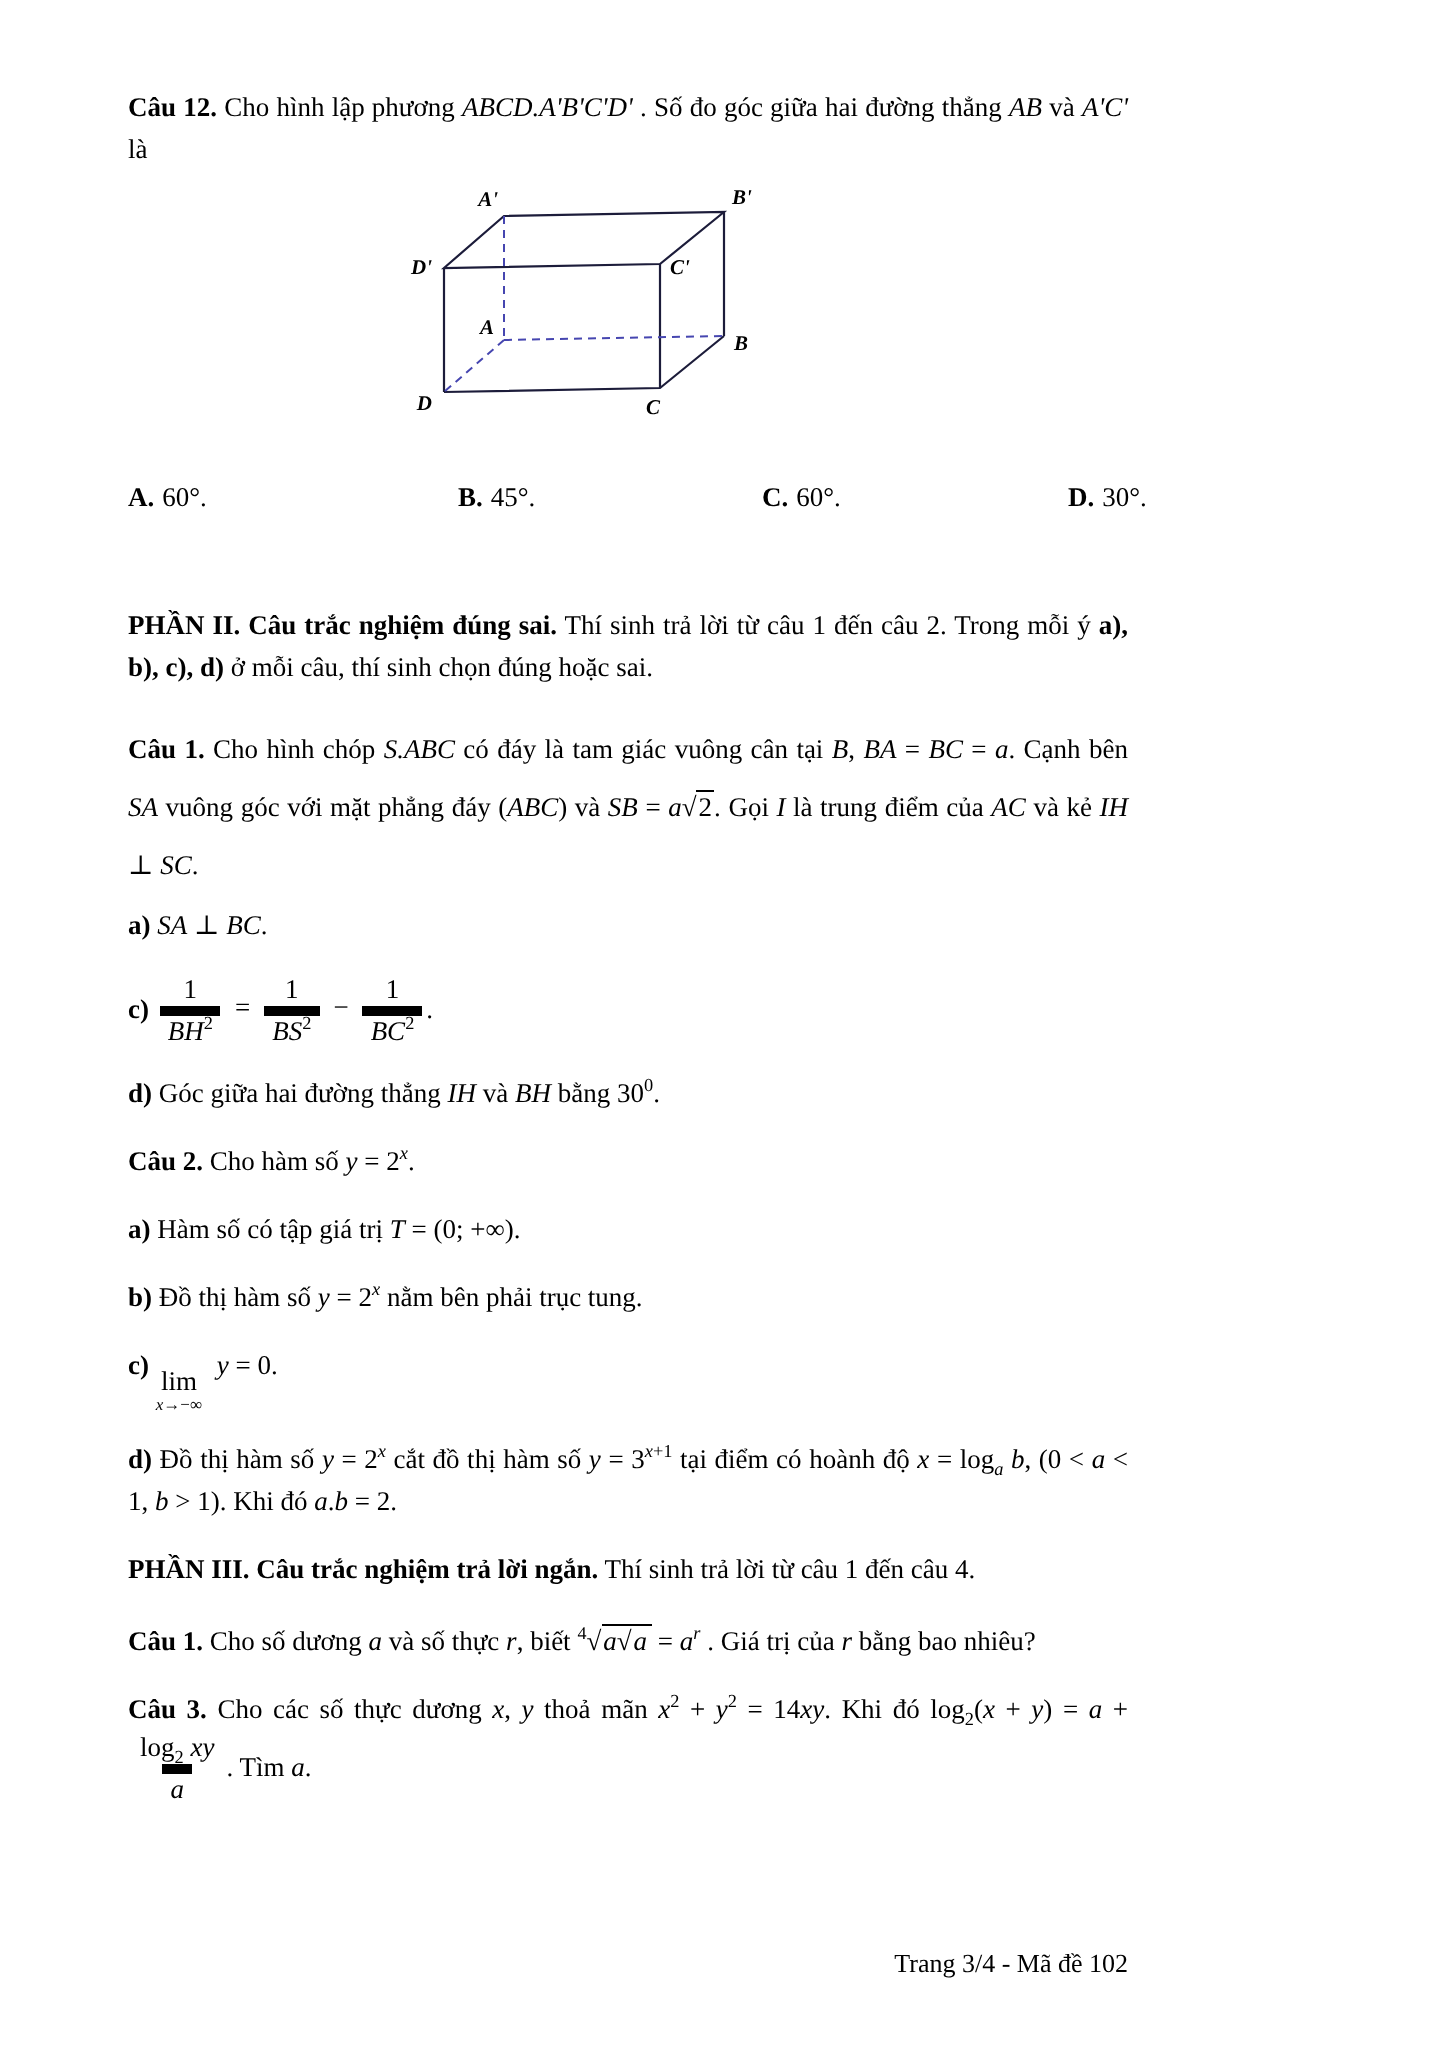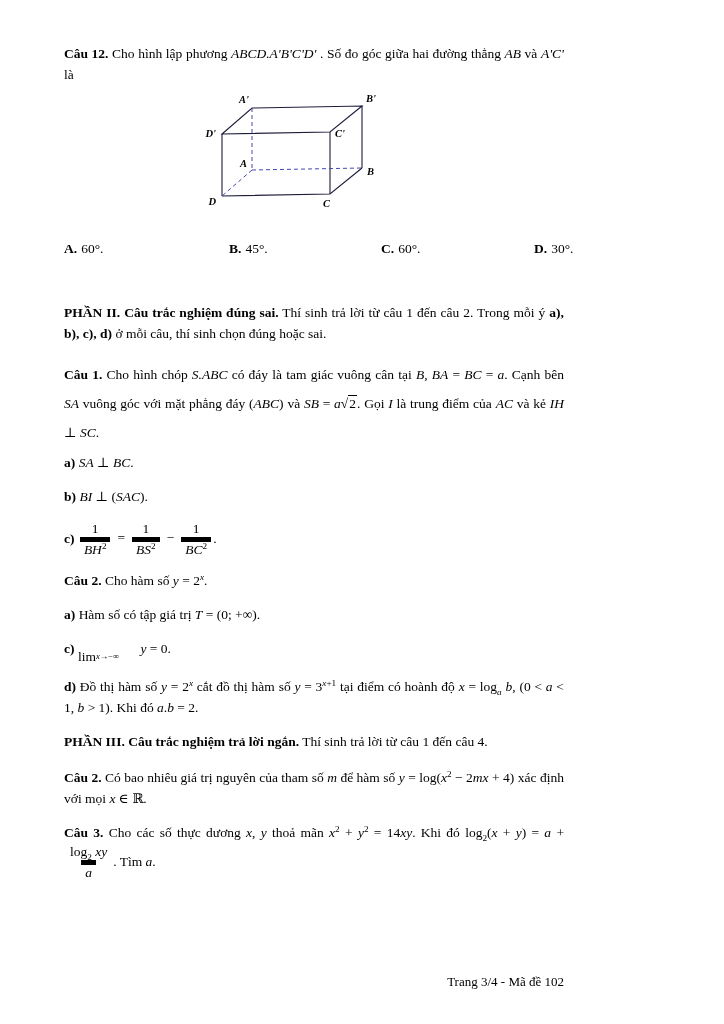--- a/index.html
+++ b/index.html
@@ -19,21 +19,21 @@
   .spaced{line-height:2.15;margin-bottom:6px}
   .item{margin-bottom:13px}
   .gap-top{margin-top:12px}
   sup{font-size:0.68em;line-height:0}
   sub{font-size:0.68em;line-height:0}
   .bar{border-top:1px solid #000;padding:0 1px}
   .frac{display:inline-flex;flex-direction:column;align-items:center;vertical-align:middle;text-align:center;margin:0 2px}
   .frac .num{line-height:1.2;padding:0 4px}
   .frac .den{line-height:1.2;padding:0 4px;border-top:5px solid #000000}
   .op{padding:0 5px}
-  .lim{display:inline-flex;flex-direction:row;align-items:center;vertical-align:-0.6em;line-height:1;margin-right:18px}
+  .lim{display:inline-flex;flex-direction:column;align-items:center;vertical-align:-0.6em;line-height:1;margin-right:4px}
   .lim-top{line-height:1.05}
   .lim-sub{font-size:8.5px;line-height:1.1}
   .idx{font-size:9px}
   .footer{position:absolute;right:64px;bottom:34px;font-size:13px}
 </style>
 </head>
 <body>
 
 <div class="page">
 
@@ -70,42 +70,43 @@
     <span class="option"><b>A.</b><span>60°.</span></span>
     <span class="option"><b>B.</b><span>45°.</span></span>
     <span class="option"><b>C.</b><span>60°.</span></span>
     <span class="option"><b>D.</b><span>30°.</span></span>
   </div>
 
   <p class="para heading"><b>PHẦN II. Câu trắc nghiệm đúng sai.</b> Thí sinh trả lời từ câu 1 đến câu 2. Trong mỗi ý <b>a), b), c), d)</b> ở mỗi câu, thí sinh chọn đúng hoặc sai.</p>
 
   <p class="para spaced"><b>Câu 1.</b> Cho hình chóp <i>S.ABC</i> có đáy là tam giác vuông cân tại <i>B</i>, <i>BA</i> = <i>BC</i> = <i>a</i>. Cạnh bên <i>SA</i> vuông góc với mặt phẳng đáy (<i>ABC</i>) và <i>SB</i> = <i>a</i><span class="rad">√<span class="bar">2</span></span>. Gọi <i>I</i> là trung điểm của <i>AC</i> và kẻ <i>IH</i> ⊥ <i>SC</i>.</p>
   <p class="para item"><b>a)</b> <i>SA</i> ⊥ <i>BC</i>.</p>
-  <p class="para item"><b>b)</b> <i>BI</i> ⊥ (<i>SAC</i>).</p>
   <p class="para item"><b>c)</b> <span class="frac">
         <span class="num">1</span>
         <span class="den"><i>BH</i><sup>2</sup></span>
       </span><span class="op">=</span><span class="frac">
         <span class="num">1</span>
         <span class="den"><i>BS</i><sup>2</sup></span>
       </span><span class="op">−</span><span class="frac">
         <span class="num">1</span>
         <span class="den"><i>BC</i><sup>2</sup></span>
       </span>.</p>
+  <p class="para item"><b>d)</b> Góc giữa hai đường thẳng <i>IH</i> và <i>BH</i> bằng 30<sup>0</sup>.</p>
 
   <p class="para item"><b>Câu 2.</b> Cho hàm số <i>y</i> = 2<sup><i>x</i></sup>.</p>
   <p class="para item"><b>a)</b> Hàm số có tập giá trị <i>T</i> = (0; +∞).</p>
+  <p class="para item"><b>b)</b> Đồ thị hàm số <i>y</i> = 2<sup><i>x</i></sup> nằm bên phải trục tung.</p>
   <p class="para item"><b>c)</b> <span class="lim">
         <span class="lim-top">lim</span>
         <span class="lim-sub"><i>x</i>→−∞</span>
       </span> <i>y</i> = 0.</p>
   <p class="para item"><b>d)</b> Đồ thị hàm số <i>y</i> = 2<sup><i>x</i></sup> cắt đồ thị hàm số <i>y</i> = 3<sup><i>x</i>+1</sup> tại điểm có hoành độ <i>x</i> = log<sub><i>a</i></sub> <i>b</i>, (0 &lt; <i>a</i> &lt; 1, <i>b</i> &gt; 1). Khi đó <i>a</i>.<i>b</i> = 2.</p>
 
   <p class="para heading gap-top"><b>PHẦN III. Câu trắc nghiệm trả lời ngắn.</b> Thí sinh trả lời từ câu 1 đến câu 4.</p>
-  <p class="para item"><b>Câu 2.</b> Có bao nhiêu giá trị nguyên của tham số <i>m</i> để hàm số <i>y</i> = log(<i>x</i><sup>2</sup> − 2<i>mx</i> + 4) xác định với mọi <i>x</i> ∈ ℝ.</p>
+  <p class="para item"><b>Câu 1.</b> Cho số dương <i>a</i> và số thực <i>r</i>, biết <span class="root"><sup class="idx">4</sup>√<span class="bar"><i>a</i>√<span class="bar"><i>a</i></span></span></span> = <i>a<sup>r</sup></i> . Giá trị của <i>r</i> bằng bao nhiêu?</p>
   <p class="para item"><b>Câu 3.</b> Cho các số thực dương <i>x</i>, <i>y</i> thoả mãn <i>x</i><sup>2</sup> + <i>y</i><sup>2</sup> = 14<i>xy</i>. Khi đó log<sub>2</sub>(<i>x</i> + <i>y</i>) = <i>a</i> + <span class="frac">
         <span class="num">log<sub>2</sub> <i>xy</i></span>
         <span class="den"><i>a</i></span>
       </span>. Tìm <i>a</i>.</p>
 
   <div class="footer">Trang 3/4 - Mã đề 102</div>
 
 </div>
 
 </body></html>

